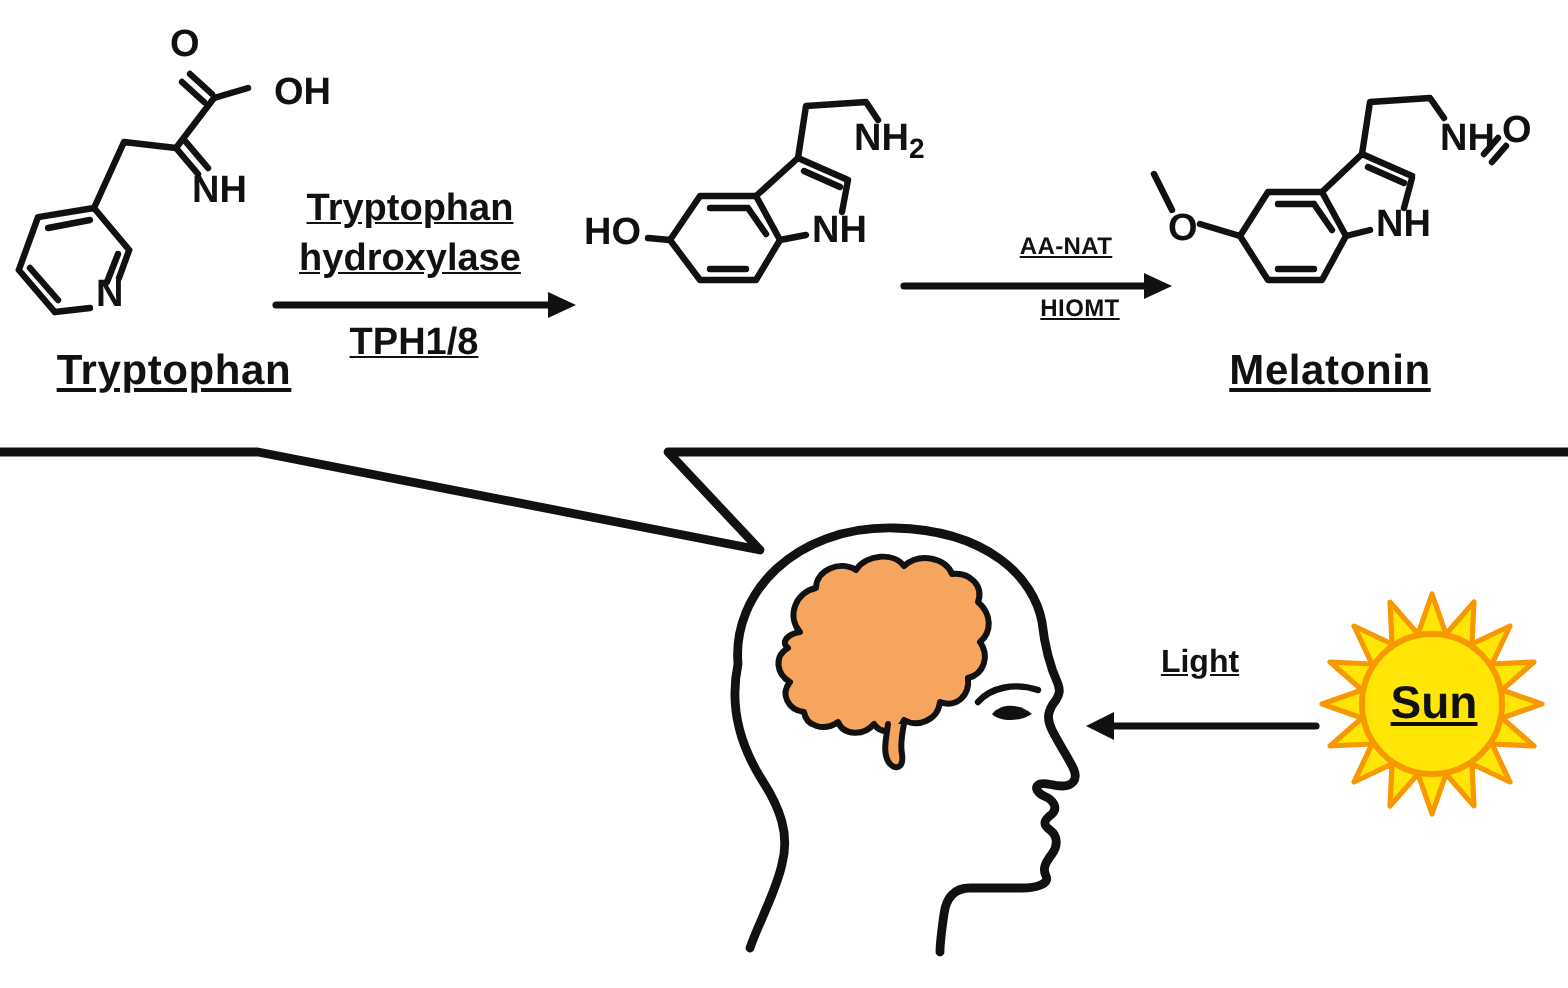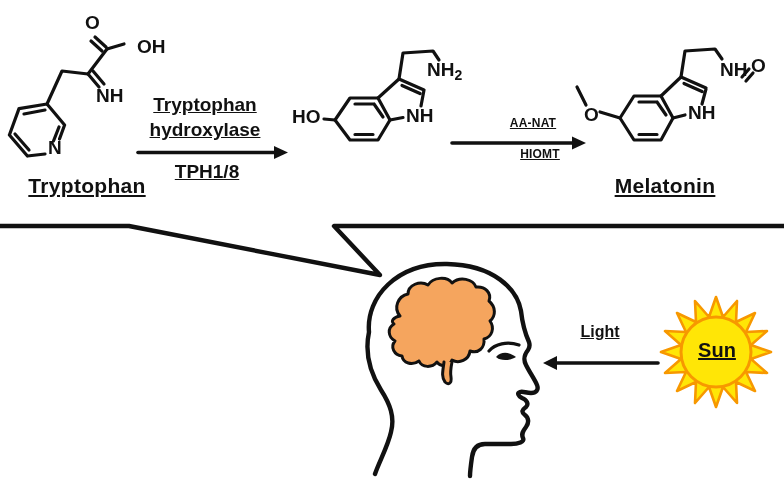--- a/index.html
+++ b/index.html
@@ -13,21 +13,21 @@
   .thick{stroke-width:4.4;}
   .arrowline{stroke-width:3.6;}
   .solid{fill:#111;stroke:none;}
   .lbl{position:absolute;font-weight:bold;color:#111;white-space:nowrap;line-height:1;}
   .center{transform:translateX(-50%);text-decoration:underline;}
   .atom{font-size:19px;}
   .name{font-size:21px;letter-spacing:.3px;}
   .enz{font-size:19px;}
   .enz-sm{font-size:12px;letter-spacing:.2px;}
   .big{font-size:16px;}
-  .sunlbl{font-size:20px;text-align:right;}
+  .sunlbl{font-size:23px;text-align:right;}
   sub.s{font-size:14px;vertical-align:-4px;}
 </style>
 </head>
 <body>
 
 <div id="figure">
 
   <svg id="art" width="784" height="494" viewBox="0 0 784 494">
 
     <polyline class="ink thick" points="0,226 129,226 380,275 334,226 784,226" stroke-linejoin="miter" stroke-linecap="butt"></polyline>

